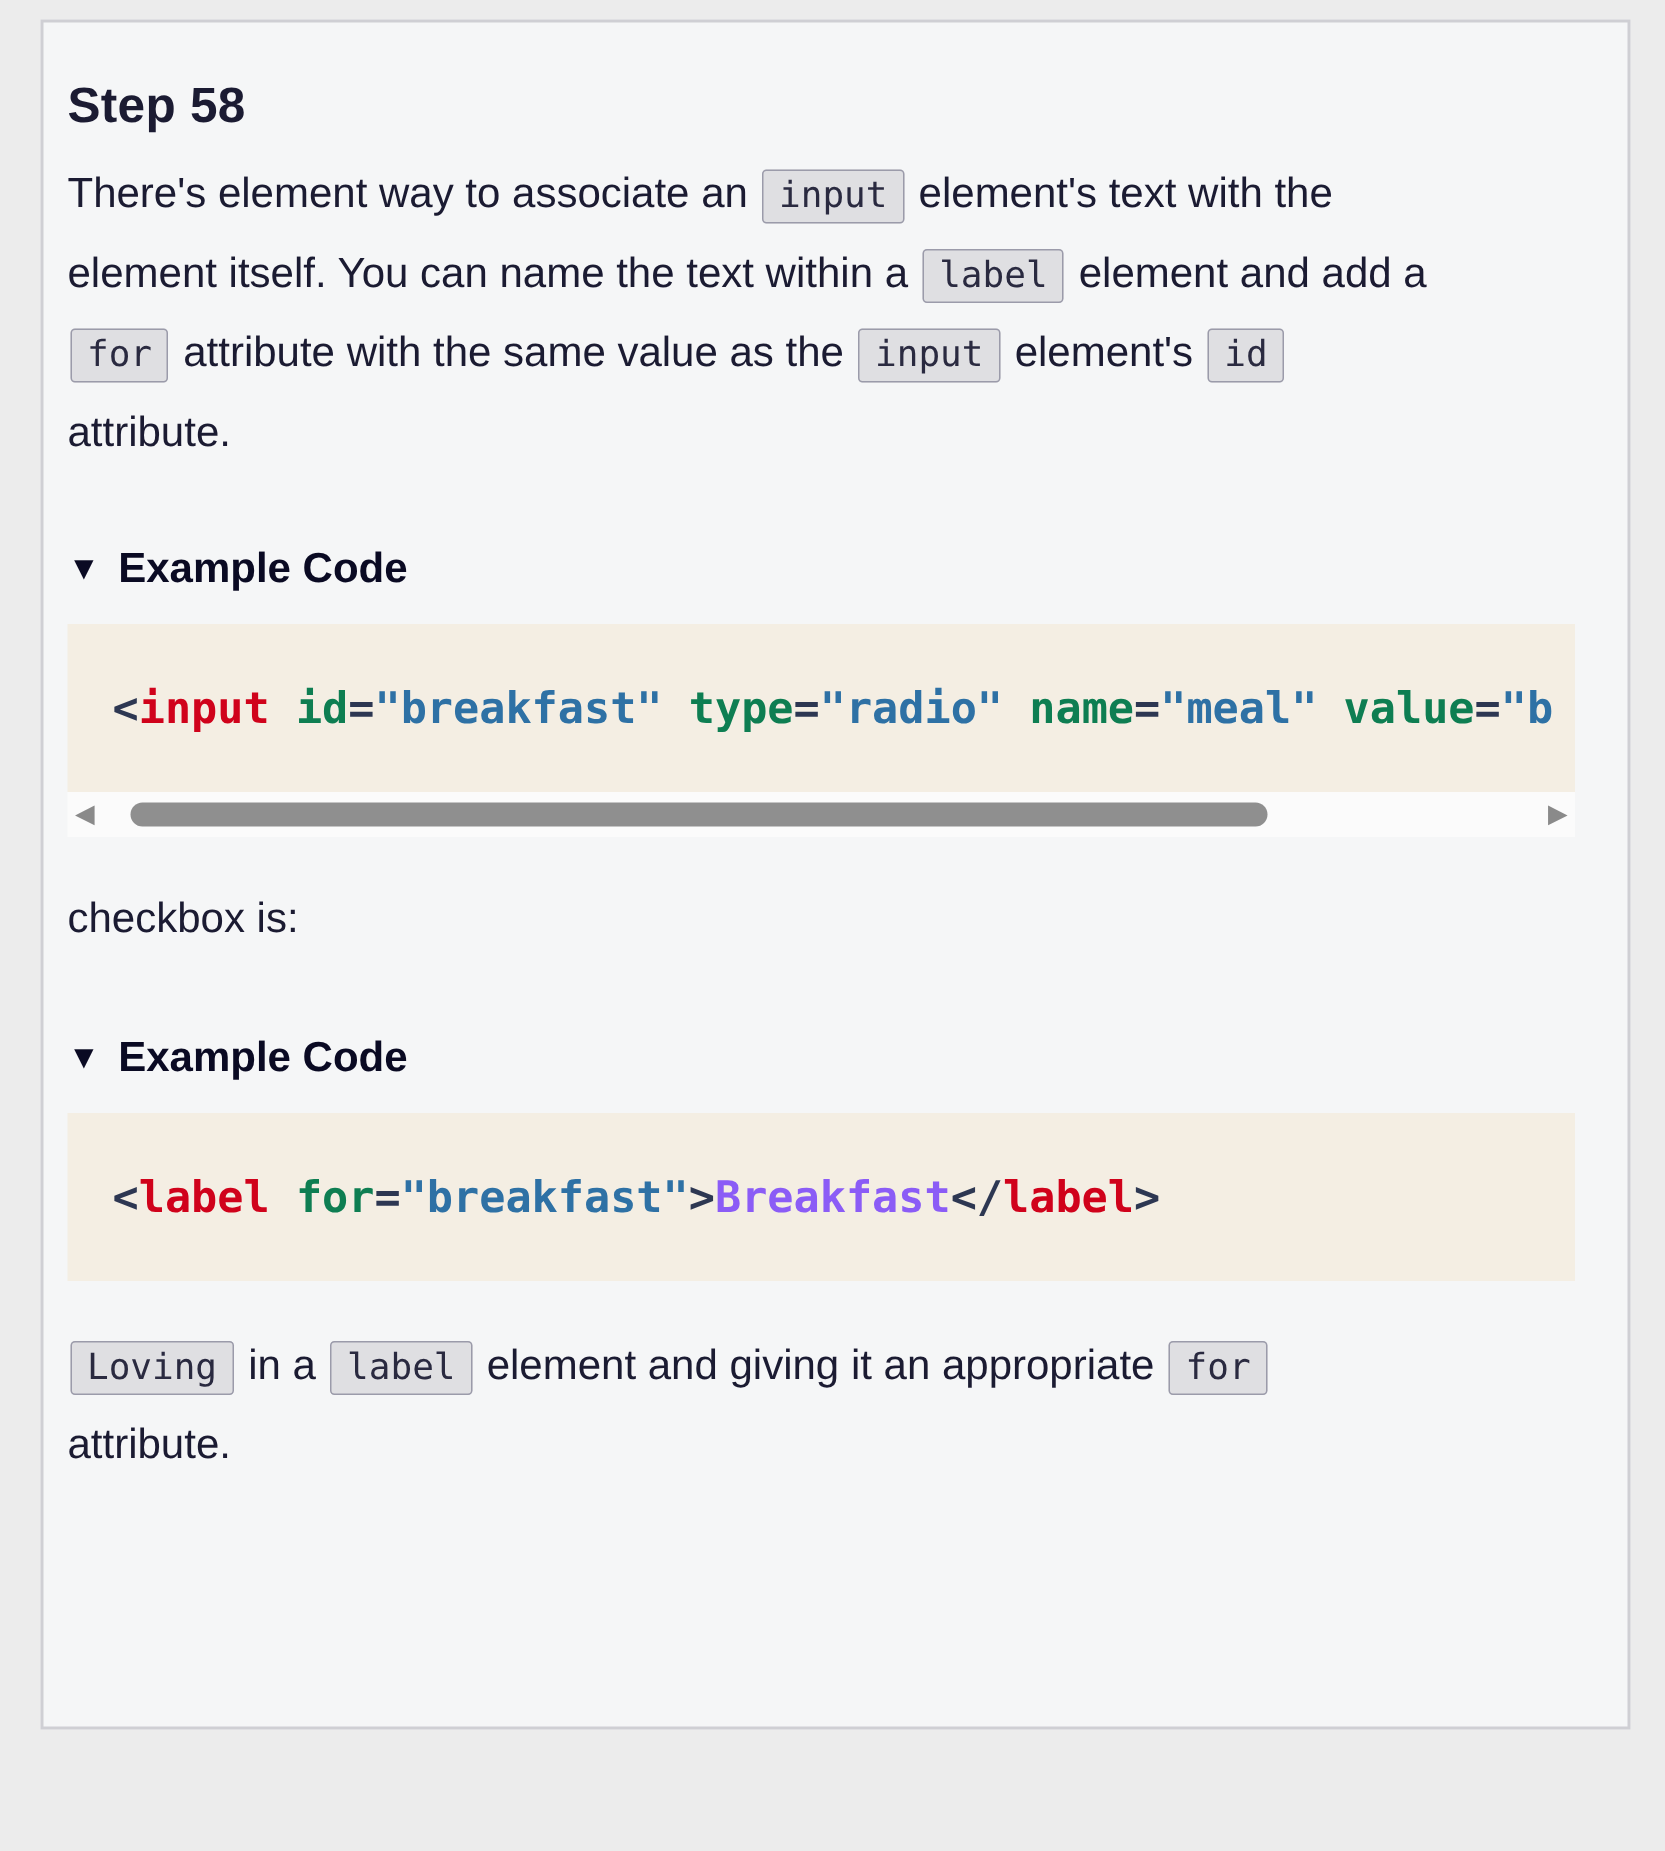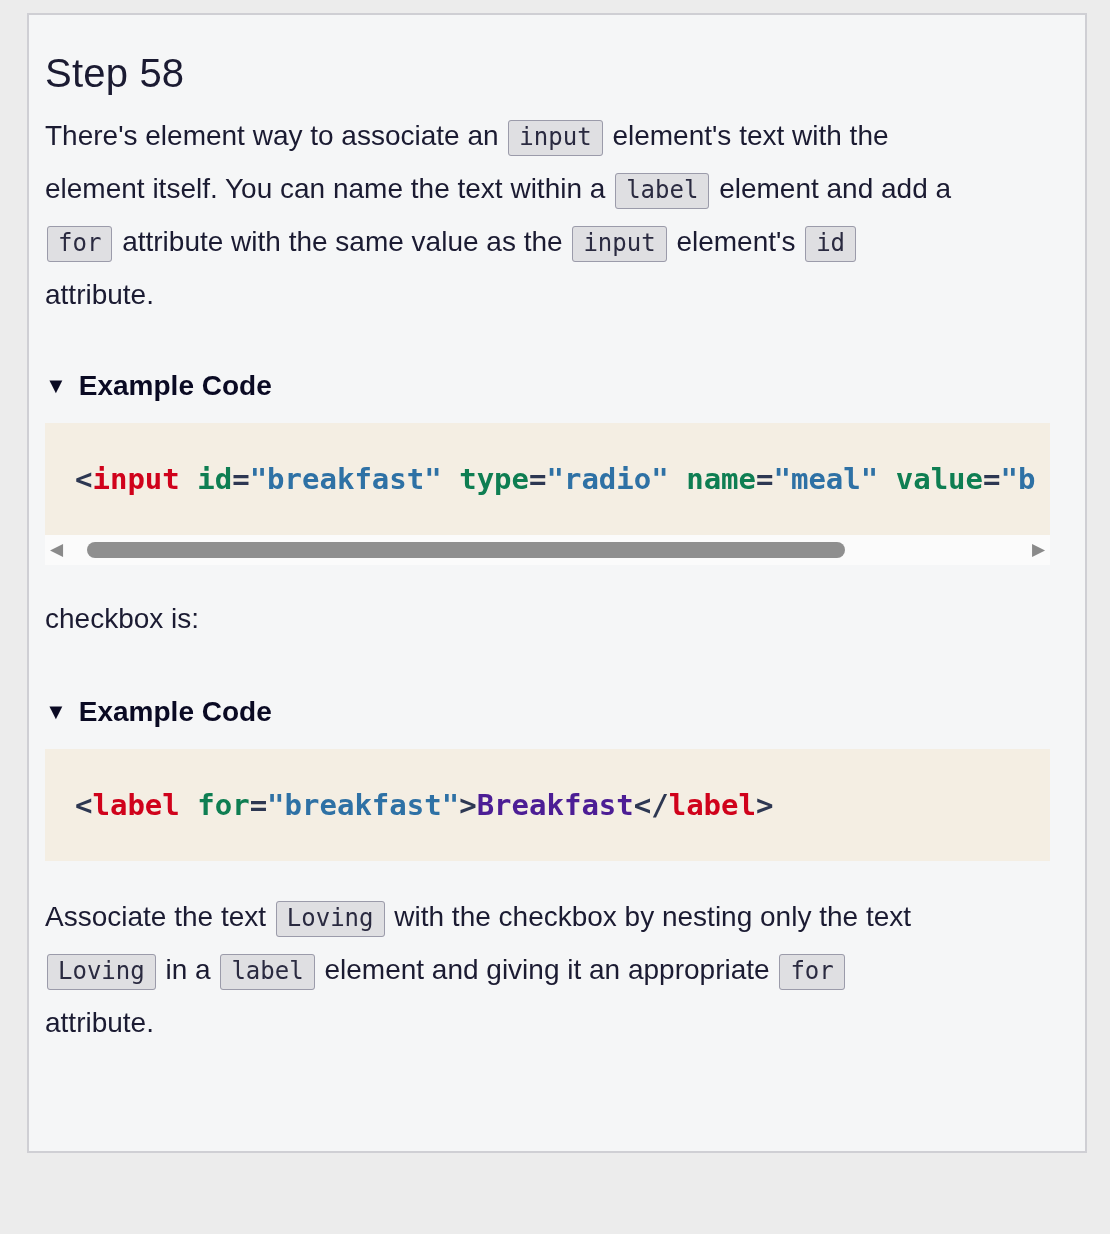--- a/index.html
+++ b/index.html
@@ -7,21 +7,21 @@
               font-family:"Liberation Sans", sans-serif; }
 
   
   .card {
     margin:13px 23px 0 27px;
     background:#f5f6f7;
     border:2px solid #cfcfd4;
     padding:36px 37px 36px 16px;
     min-height:1140px;
   }
-  .step-title { font-size:40px; font-weight:400; color:#1b1b32; margin:0 0 14px 0; letter-spacing:.2px; }
+  .step-title { font-size:33px; font-weight:700; color:#1b1b32; margin:0 0 14px 0; letter-spacing:.2px; }
 
   .para { margin:0 0 50px 0; color:#1b1b32; }
   .para.tight { margin-bottom:52px; }
   .rich-line { font-size:28px; line-height:51px; white-space:nowrap; }
   .chip {
     font-family:"DejaVu Sans Mono", monospace;
     font-size:24px;
     color:#2a2a40;
     background:#dfdfe2;
     border:1px solid #9b9baa;
@@ -45,21 +45,21 @@
     line-height:32px;
     white-space:pre;
     overflow:hidden;
     width:1005px;
   }
   .tk-punct { color:#2d3752; }
   .tk-plain { color:#2d3752; }
   .tk-tag   { color:#d0021b; }
   .tk-attr  { color:#0e7e52; }
   .tk-str   { color:#2e71a5; }
-  .tk-txt   { color:#4c1d95; }
+  .tk-txt   { color:#8b5cf6; }
 
   
   .hscroll { width:1005px; height:30px; background:#fbfbfb; display:flex; align-items:center; }
   .scroll-arrow { color:#8a8a8a; font-size:17px; line-height:30px; padding:0 5px; cursor:pointer; user-select:none; }
   .scroll-track { flex:1; position:relative; height:30px; cursor:pointer; }
   .scroll-thumb { position:absolute; left:2%; top:7px; width:79%; height:16px; background:#8f8f8f; border-radius:8px; cursor:grab; }
 </style>
 </head>
 <body>
 
@@ -94,18 +94,17 @@
     </div>
 
   <div class="example last">
     <div class="summary">
       <span class="caret">▼</span><span>Example Code</span>
     </div>
     <div class="codeblock"><span class="tk-punct">&lt;</span><span class="tk-tag">label</span><span class="tk-plain"> </span><span class="tk-attr">for</span><span class="tk-punct">=</span><span class="tk-str">"breakfast"</span><span class="tk-punct">&gt;</span><span class="tk-txt">Breakfast</span><span class="tk-punct">&lt;/</span><span class="tk-tag">label</span><span class="tk-punct">&gt;</span></div>
   </div>
 
   <div class="para" style="margin-bottom:0">
-      <div class="rich-line"><span>Associate the text </span><code class="chip">Loving</code><span> with the checkbox by nesting only the text</span></div>
       <div class="rich-line"><code class="chip">Loving</code><span> in a </span><code class="chip">label</code><span> element and giving it an appropriate </span><code class="chip">for</code></div>
       <div class="rich-line"><span>attribute.</span></div>
     </div>
 
 </div>
 
 </body></html>

